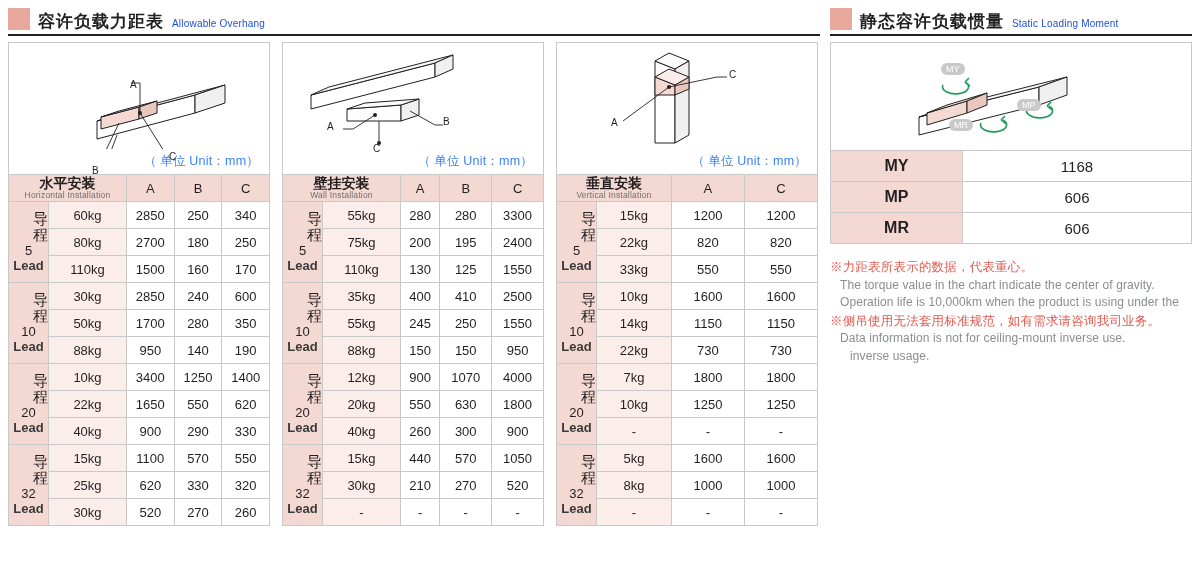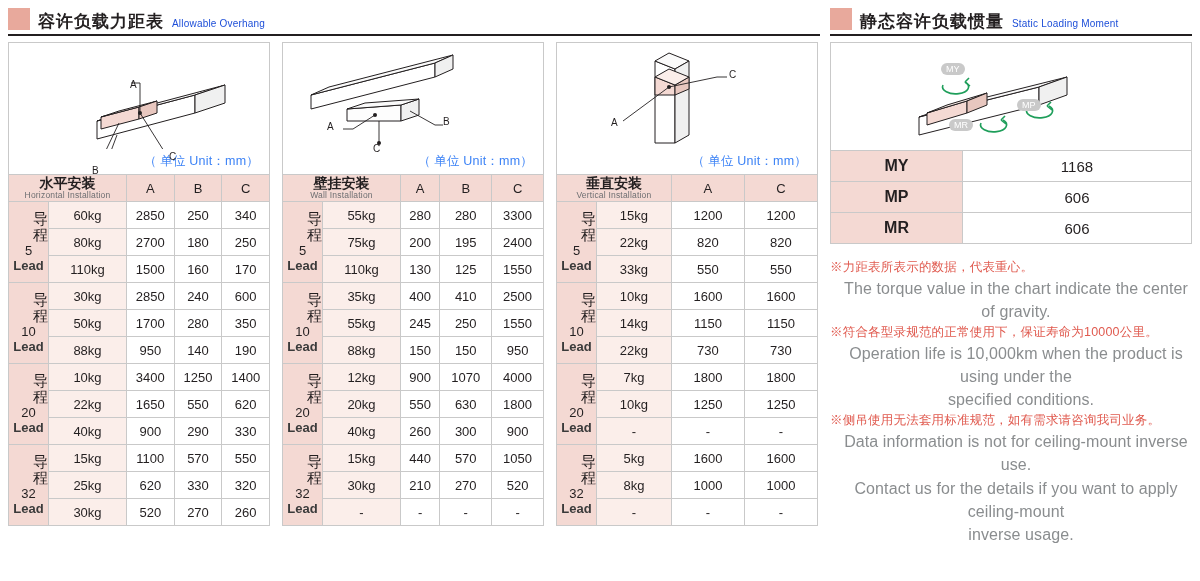--- a/index.html
+++ b/index.html
@@ -78,23 +78,22 @@
   table.rt td {
     border: 1px solid #c9c9c9; height: 31px; text-align: center; font-size: 15px;
   }
   table.rt td.lbl { background: #f4d9d3; width: 132px; font-weight: bold; font-size: 16px; }
 
   .notes { margin-top: 14px; }
   .note-cn {
     color: #e05a4f; font-size: 12.5px; line-height: 1.5; letter-spacing: .2px;
   }
   .note-en {
-    color: #8a8d8f; font-size: 16px; line-height: 1.45; padding-left: 10px;
+    color: #8a8d8f; font-size: 12px; line-height: 1.45; padding-left: 10px;
     letter-spacing: .1px;
-    text-align: center;
   }
   .note-en.ind { padding-left: 20px; }
 
   svg { display: block; }
 </style>
 </head>
 <body>
 
 <div class="page">
 
@@ -554,23 +553,20 @@
       <tr>
         <td class="lbl">MR</td>
         <td>606</td>
       </tr>
     </tbody>
       </table>
 
     <div class="notes">
       <div class="note-cn">※力距表所表示的数据，代表重心。</div>
       <div class="note-en">The torque value in the chart indicate the center of gravity.</div>
-      <div class="note-cn">※符合各型录规范的正常使用下，保证寿命为10000公里。</div>
       <div class="note-en">Operation life is 10,000km when the product is using under the</div>
-      <div class="note-en ind">specified conditions.</div>
       <div class="note-cn">※侧吊使用无法套用标准规范，如有需求请咨询我司业务。</div>
       <div class="note-en">Data information is not for ceiling-mount inverse use.</div>
-      <div class="note-en">Contact us for the details if you want to apply ceiling-mount</div>
       <div class="note-en ind">inverse usage.</div>
     </div>
   </div>
 
 </div>
 
 </body></html>

